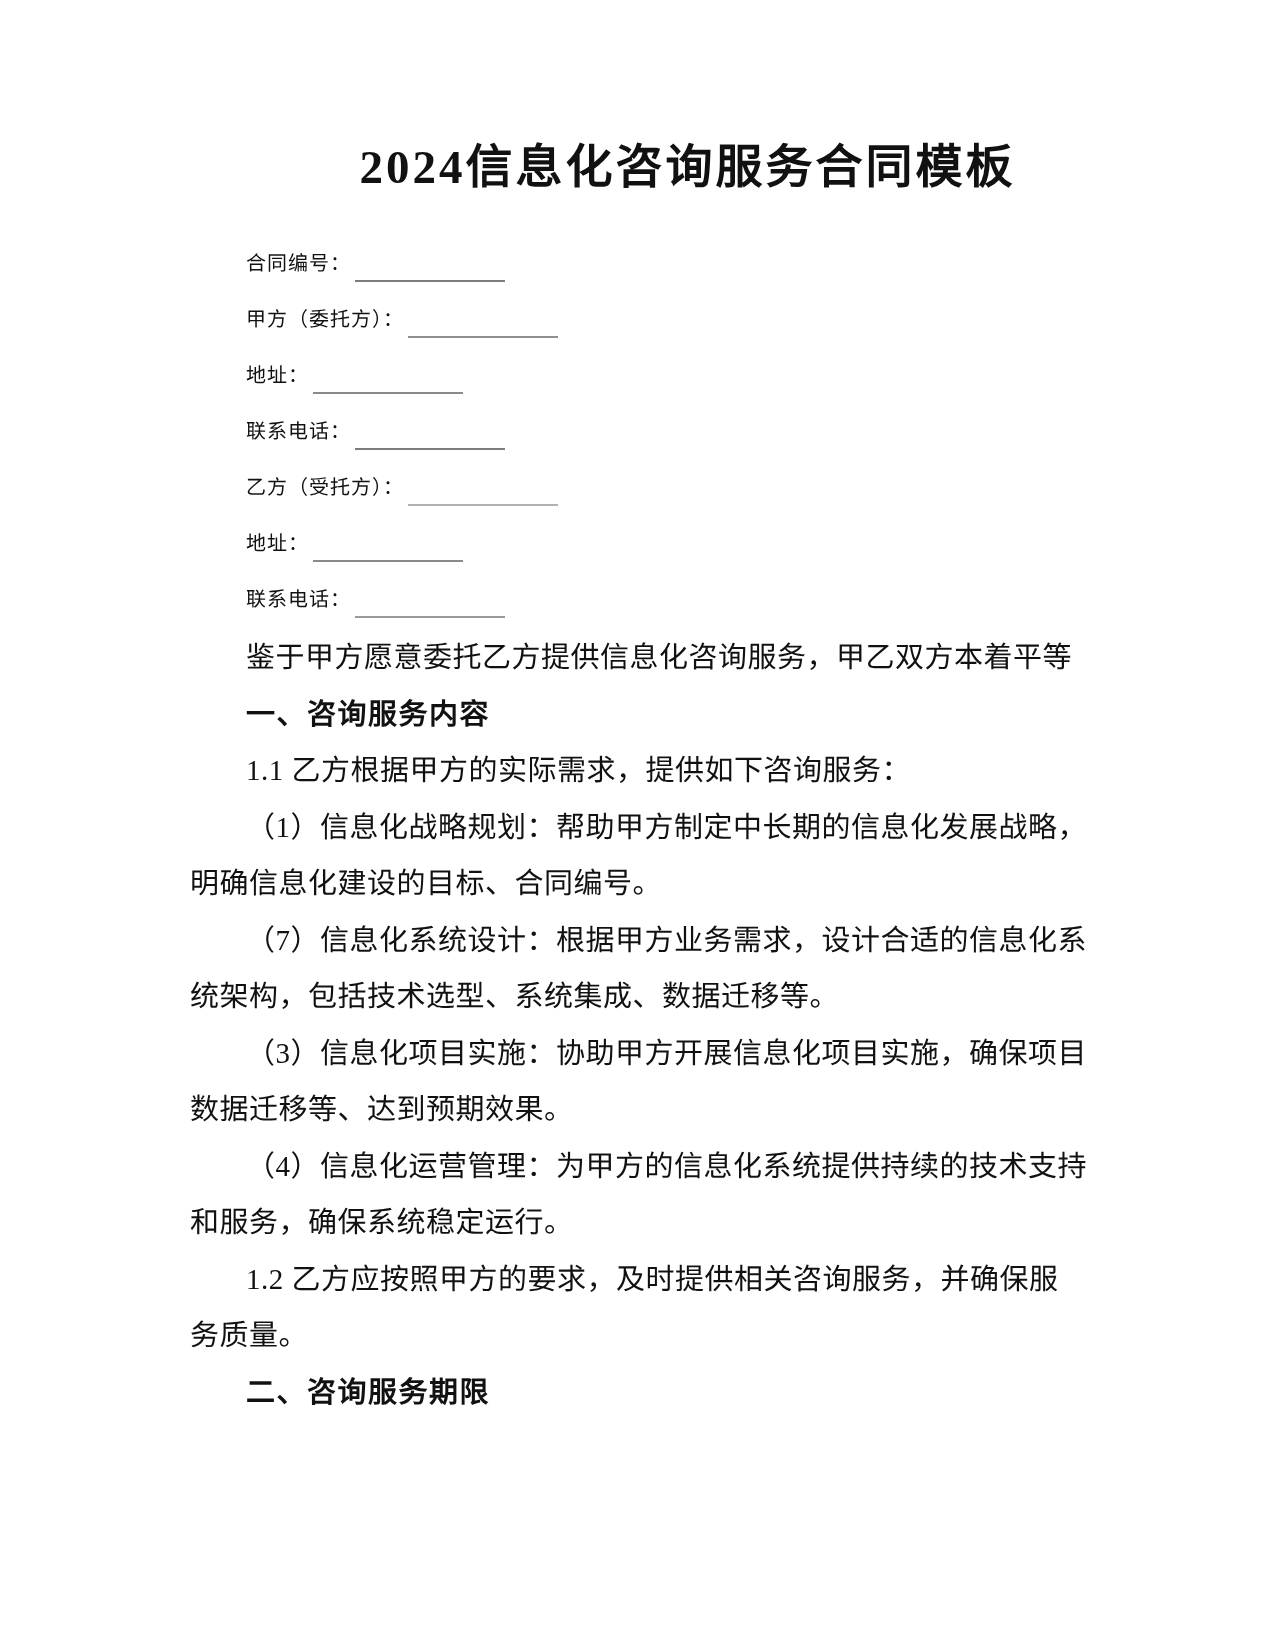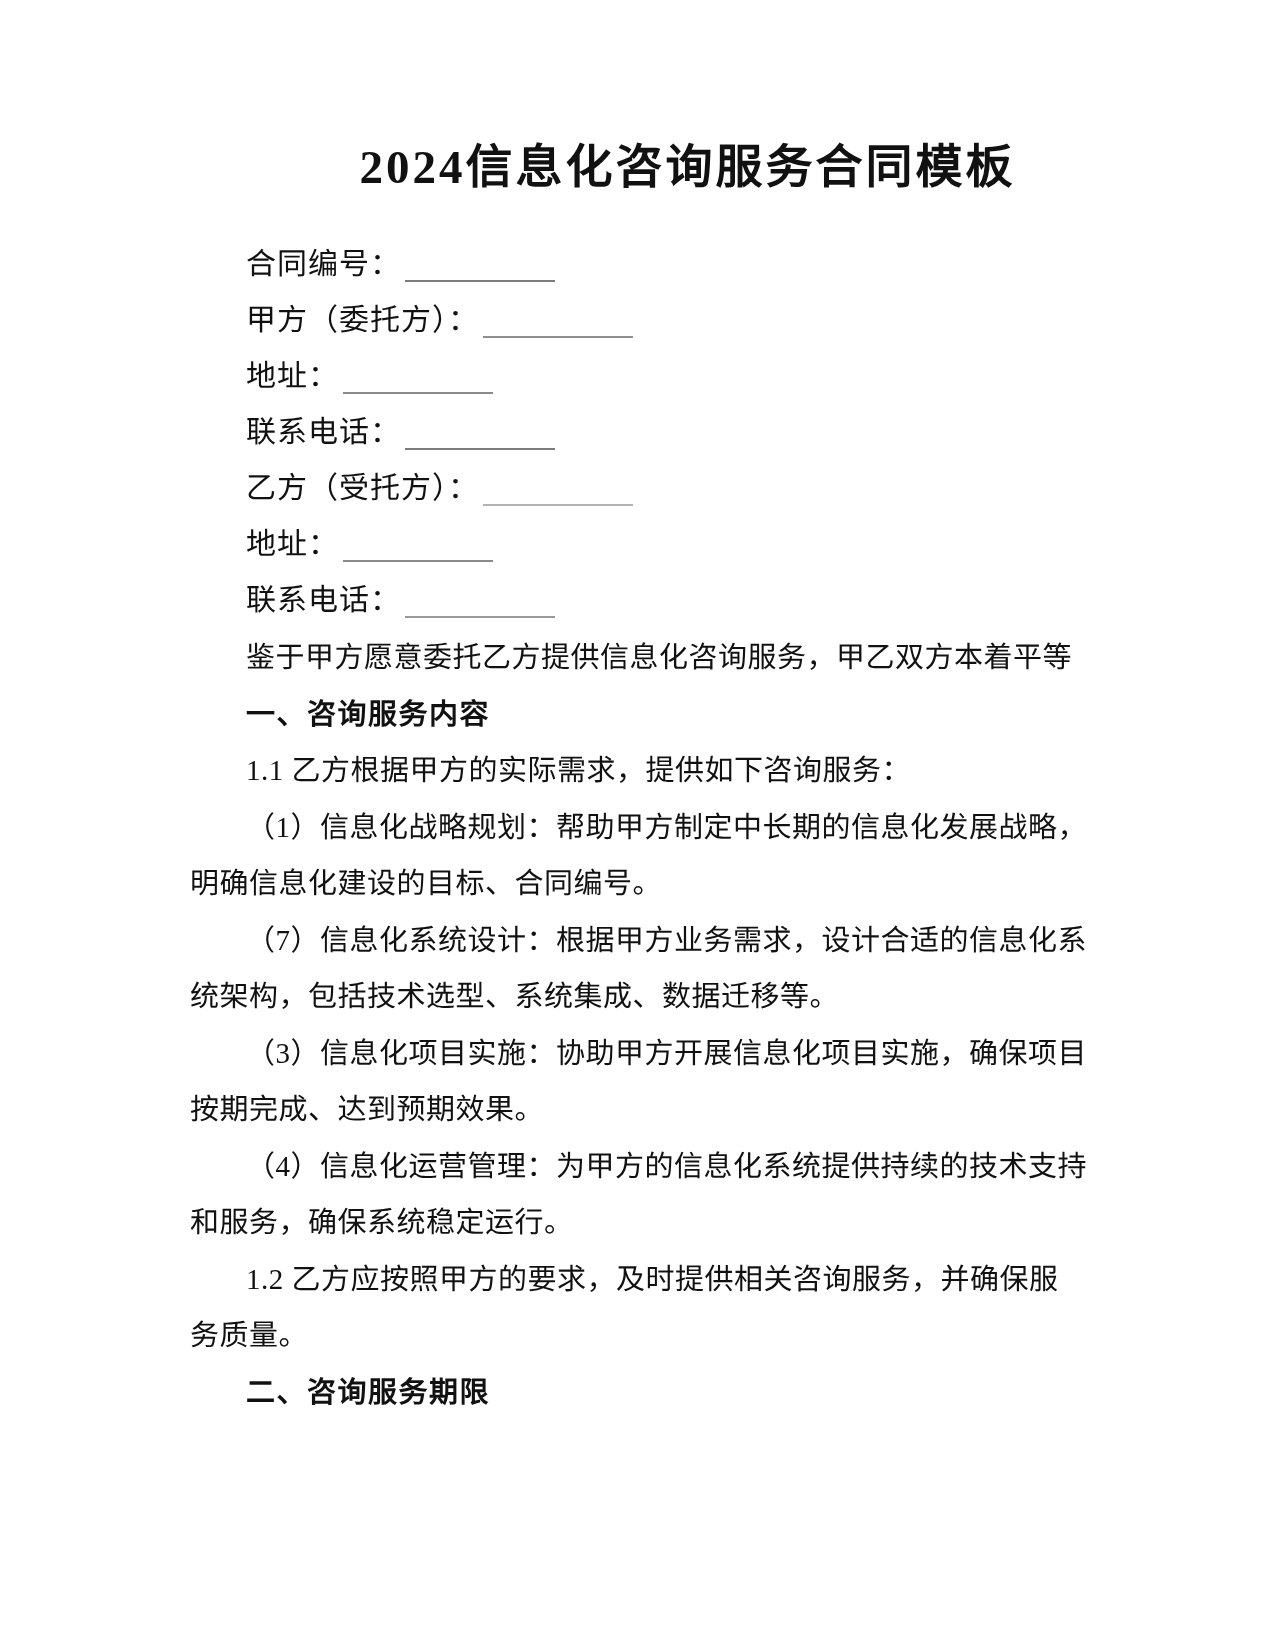--- a/index.html
+++ b/index.html
@@ -29,21 +29,21 @@
     white-space: nowrap;
   }
   .fields {
     margin-top: 37px;
   }
   .field-line {
     height: 56px;
     display: flex;
     align-items: center;
     padding-left: 56px;
-    font-size: 30px;
+    font-size: 20px;
     white-space: nowrap;
   }
   .field-label {
     letter-spacing: 1px;
   }
   .blank {
     display: inline-block;
     width: 150px;
     height: 40px;
     border-bottom: 2px solid #8f8f8f;
@@ -121,21 +121,21 @@
   <div class="body-line indent">（1）信息化战略规划：帮助甲方制定中长期的信息化发展战略，</div>
 
   <div class="body-line">明确信息化建设的目标、合同编号。</div>
 
   <div class="body-line indent">（7）信息化系统设计：根据甲方业务需求，设计合适的信息化系</div>
 
   <div class="body-line">统架构，包括技术选型、系统集成、数据迁移等。</div>
 
   <div class="body-line indent">（3）信息化项目实施：协助甲方开展信息化项目实施，确保项目</div>
 
-  <div class="body-line">按期完成、达到预期效果。</div>
+  <div class="body-line">数据迁移等、达到预期效果。</div>
 
   <div class="body-line indent">（4）信息化运营管理：为甲方的信息化系统提供持续的技术支持</div>
 
   <div class="body-line">和服务，确保系统稳定运行。</div>
 
   <div class="body-line indent">1.2 乙方应按照甲方的要求，及时提供相关咨询服务，并确保服</div>
 
   <div class="body-line">务质量。</div>
 
   <div class="body-line indent heading">二、咨询服务期限</div>

